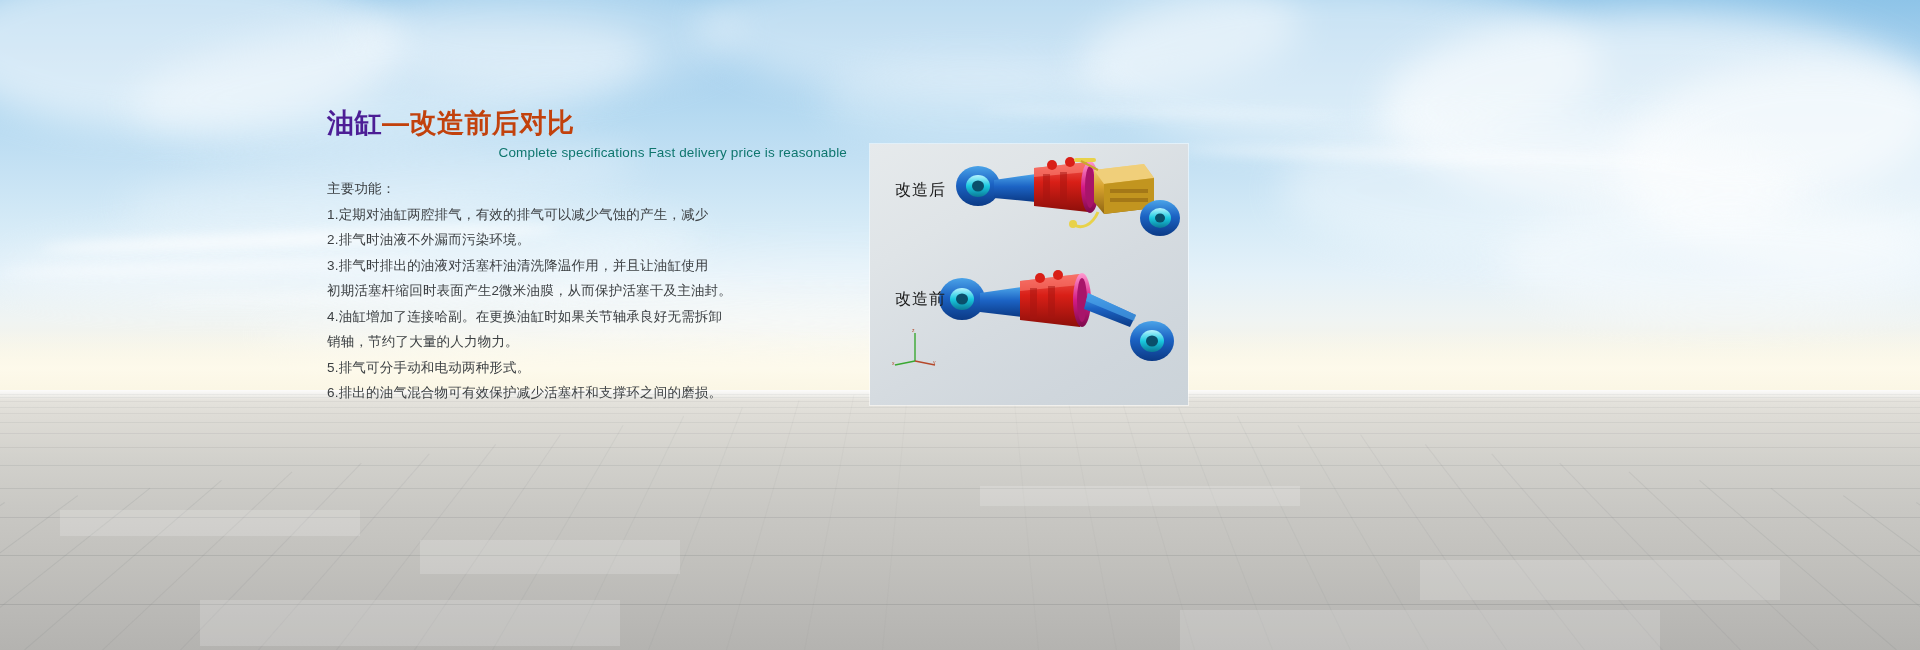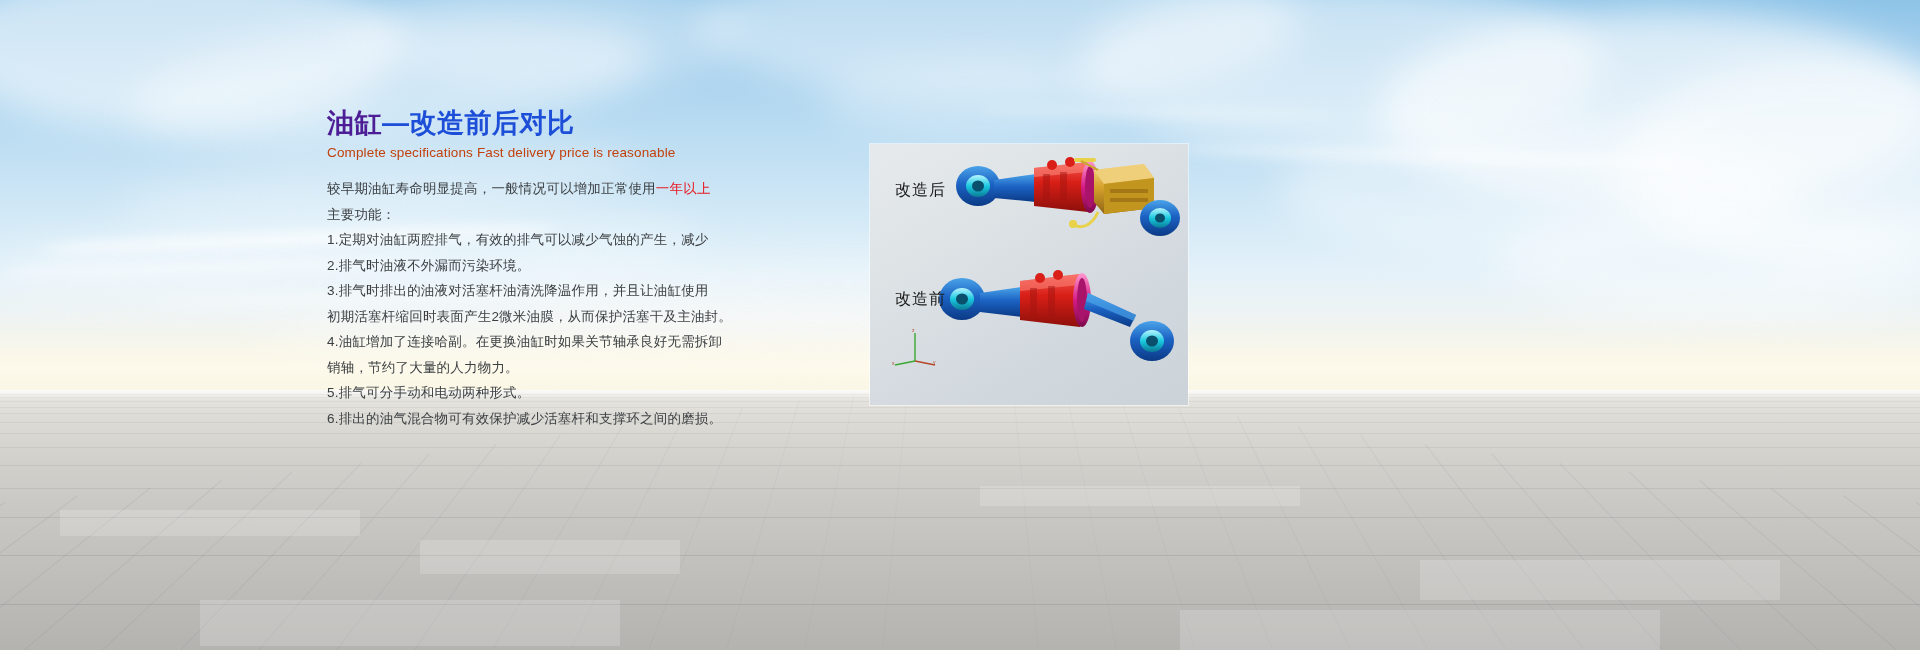--- a/index.html
+++ b/index.html
@@ -62,25 +62,25 @@
   .hline { position:absolute; left:0; width:1920px; height:1px; background:rgba(120,122,124,.45); }
   
   .vline { position:absolute; bottom:0; width:1px; background:rgba(120,122,124,.38); transform-origin:bottom center; }
   .slab { position:absolute; background:rgba(255,255,255,.18); }
 
   
   .content { position:absolute; left:327px; top:108px; width:520px; }
 
   .title { font-size:27px; font-weight:bold; letter-spacing:.5px; line-height:1.15; white-space:nowrap; }
   .title .hl { color:#4c1d95; }
-  .title .rest { color:#1d4ed8; }
+  .title .rest { color:#c2410c; }
 
   .subtitle {
-    margin-top:6px; font-size:13.5px; color:#c2410c; letter-spacing:.15px;
-    font-weight:400; white-space:nowrap;
+    margin-top:6px; font-size:13.5px; color:#0f766e; letter-spacing:.15px;
+    font-weight:400; white-space:nowrap;text-align:right;
   }
 
   .body { margin-top:16px; }
   .bline {
     font-size:13.5px; color:#3b3f42; line-height:25.5px; white-space:nowrap;
     letter-spacing:.2px;
   }
   .bline .red { color:#e8171f; }
 
   
@@ -181,21 +181,20 @@
       <div class="slab" style="left: 200px; top: 210px; width: 420px; height: 46px;"></div>
       <div class="slab" style="left: 1180px; top: 220px; width: 480px; height: 40px;"></div>
     </div>
 
   <div class="content">
     <div class="title">
       <span class="hl">油缸</span><span class="rest">—改造前后对比</span>
     </div>
     <div class="subtitle">Complete specifications Fast delivery price is reasonable</div>
     <div class="body" id="body-block">
-        <div class="bline"><span>较早期油缸寿命明显提高，一般情况可以增加正常使用</span><span class="red">一年以上</span></div>
         <div class="bline"><span>主要功能：</span></div>
         <div class="bline"><span>1.定期对油缸两腔排气，有效的排气可以减少气蚀的产生，减少</span></div>
         <div class="bline"><span>2.排气时油液不外漏而污染环境。</span></div>
         <div class="bline"><span>3.排气时排出的油液对活塞杆油清洗降温作用，并且让油缸使用</span></div>
         <div class="bline"><span>初期活塞杆缩回时表面产生2微米油膜，从而保护活塞干及主油封。</span></div>
         <div class="bline"><span>4.油缸增加了连接哈副。在更换油缸时如果关节轴承良好无需拆卸</span></div>
         <div class="bline"><span>销轴，节约了大量的人力物力。</span></div>
         <div class="bline"><span>5.排气可分手动和电动两种形式。</span></div>
         <div class="bline"><span>6.排出的油气混合物可有效保护减少活塞杆和支撑环之间的磨损。</span></div>
       </div>

